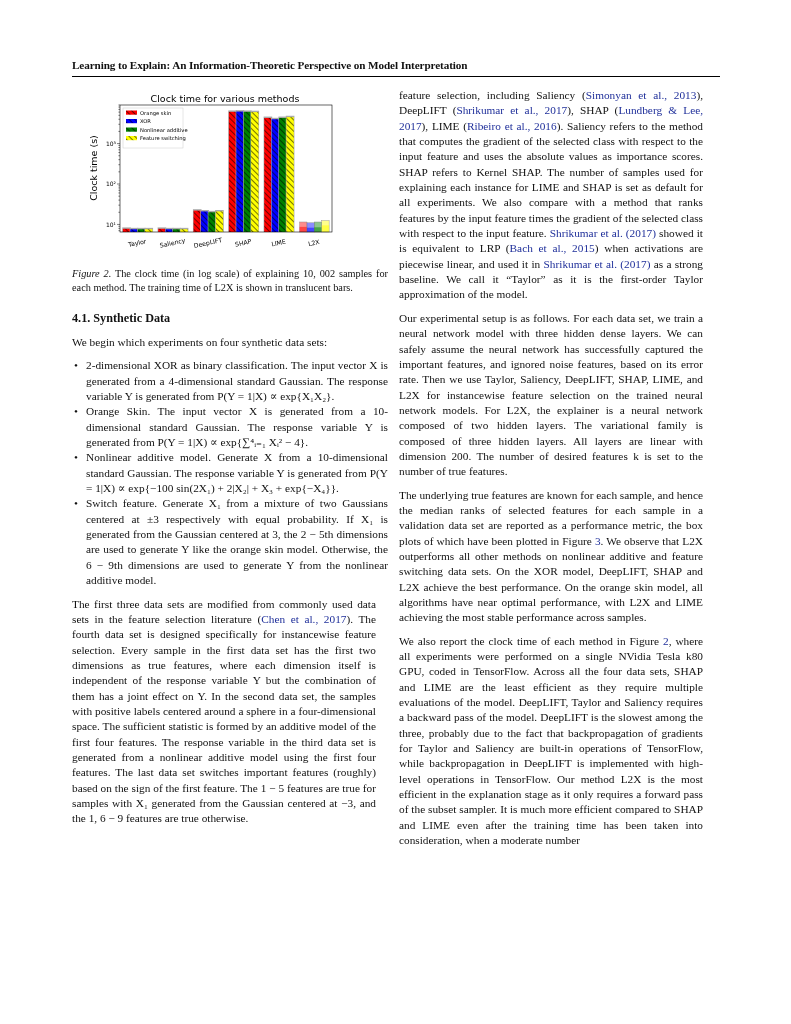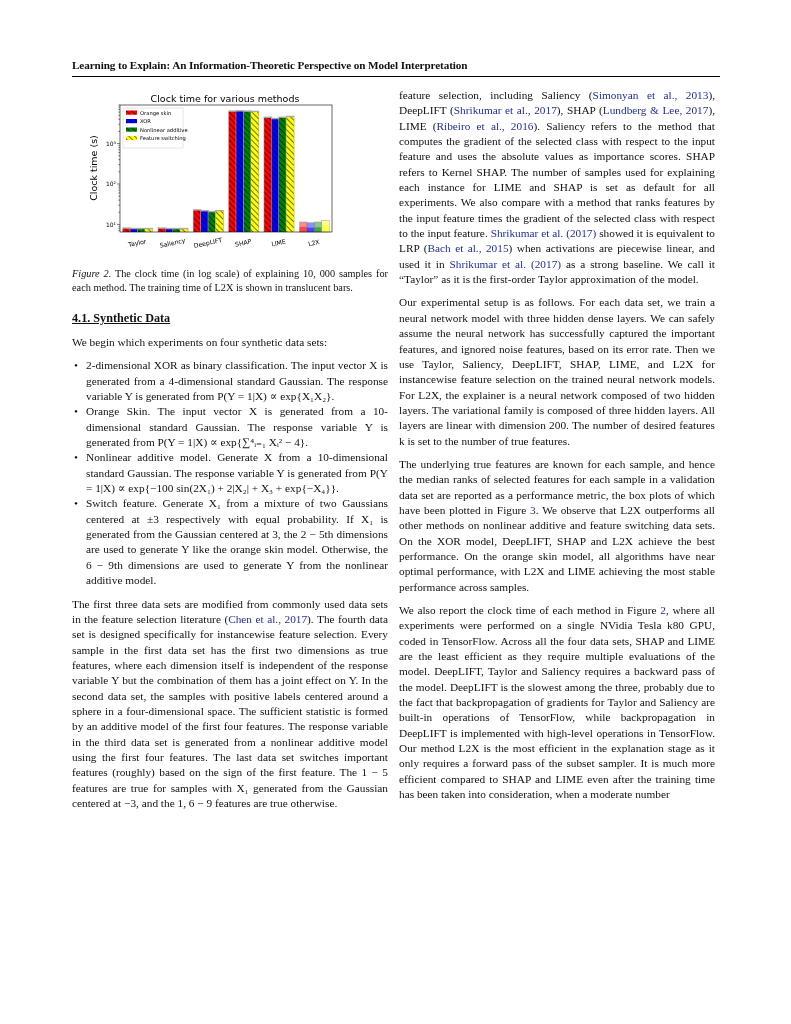--- a/index.html
+++ b/index.html
@@ -3,25 +3,25 @@
 <meta charset="utf-8">
 <style>
   html, body { margin:0; padding:0; background:#fff; }
   body { width:791px; height:1024px; position:relative; overflow:hidden;
          font-family:"Liberation Serif", "DejaVu Serif", serif; color:#111; }
   .running-head { position:absolute; left:72px; top:59px; width:648px; text-align:left;
          font-size:11.2px; font-weight:bold; letter-spacing:-0.1px; }
   .head-rule { position:absolute; left:72px; top:76px; width:648px; height:1px; background:#000; }
   .col { position:absolute; width:316px; font-size:11.3px; line-height:15.35px; text-align:justify; }
   .col.right { left:399px; top:88px; }
-  p { margin:0 0 8px 0; hyphens:manual; }
+  p { margin:0 12px 8px 0; hyphens:manual; }
   .cite { color:#1f2f9a; }
   .caption { position:absolute; left:72px; top:267px; width:316px; font-size:10.3px; line-height:13.6px; text-align:justify; }
   .caption i { }
-  .sec-title { position:absolute; left:72px; top:311px; font-size:12.2px; font-weight:bold;text-decoration:underline; }
+  .sec-title { position:absolute; left:72px; top:311px; font-size:12.2px; font-weight:bold; }
   .left-body { position:absolute; left:72px; top:335px; width:316px; font-size:11.3px; line-height:15.35px; text-align:justify; }
   ul.bullets { list-style:none; padding:0; margin:4px 0 8px 0; }
   ul.bullets li { position:relative; padding-left:14px; margin:0; }
   ul.bullets li::before { content:"\2022"; position:absolute; left:2px; top:0; }
   #chart { position:absolute; left:80px; top:88px; width:262px; height:172px; }
   #chart text { font-family:"DejaVu Sans", sans-serif; }
 </style>
 </head>
 <body>
 
@@ -150,21 +150,21 @@
       <rect x="46" y="31" width="11" height="4.2" fill="url(#hatchB)"></rect>
       <text x="60" y="35" font-size="5.2" fill="#000">XOR</text>
       <rect x="46" y="39.5" width="11" height="4.2" fill="url(#hatchG)"></rect>
       <text x="60" y="43.5" font-size="5.2" fill="#000">Nonlinear additive</text>
       <rect x="46" y="48" width="11" height="4.2" fill="url(#hatchY)"></rect>
       <text x="60" y="52" font-size="5.2" fill="#000">Feature switching</text>
     </g>
 </svg>
 
 <div class="caption">
-  <i>Figure 2.</i><span> The clock time (in log scale) of explaining 10, 000 samples for each method.  The training time of L2X is shown in translucent bars.</span>
+  <i>Figure 2.</i><span> The clock time (in log scale) of explaining 10, 002 samples for each method.  The training time of L2X is shown in translucent bars.</span>
 </div>
 
 <div class="sec-title">4.1. Synthetic Data</div>
 
 <div class="left-body">
   <p>We begin which experiments on four synthetic data sets:</p>
   <ul class="bullets">
     <li>2-dimensional XOR as binary classification. The input vector X is generated from a 4-dimensional standard Gaussian. The response variable Y is generated from P(Y = 1|X) ∝ exp{X₁X₂}.</li>
     <li>Orange Skin. The input vector X is generated from a 10-dimensional standard Gaussian. The response variable Y is generated from P(Y = 1|X) ∝ exp{∑⁴ᵢ₌₁ Xᵢ² − 4}.</li>
     <li>Nonlinear additive model.  Generate X from a 10-dimensional standard Gaussian.  The response variable Y is generated from P(Y = 1|X) ∝ exp{−100 sin(2X₁) + 2|X₂| + X₃ + exp{−X₄}}.</li>

